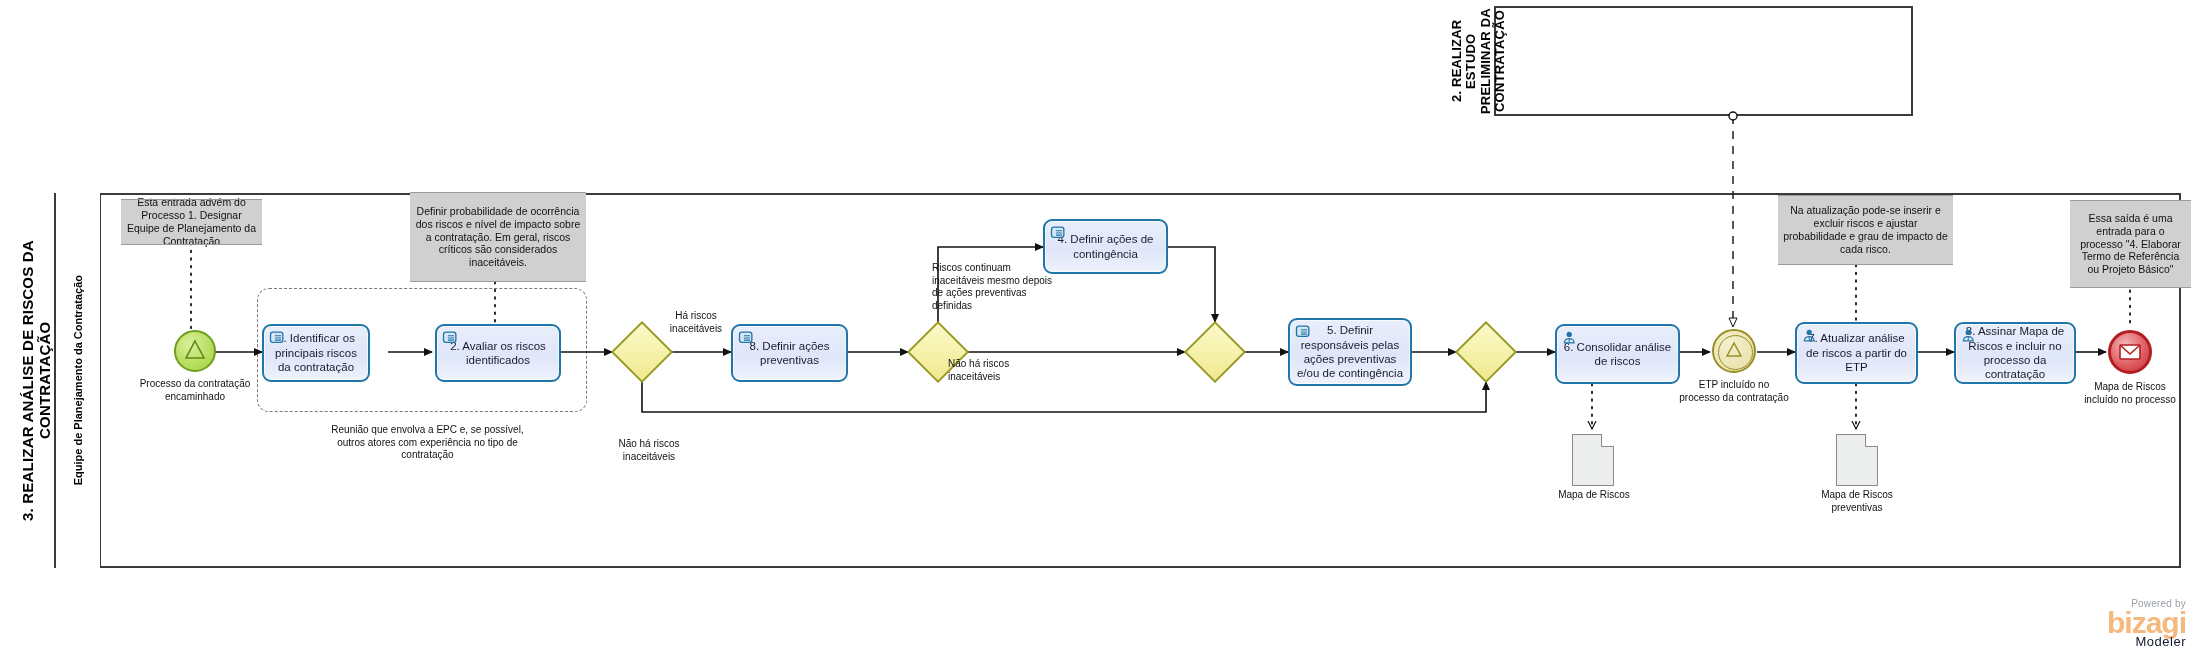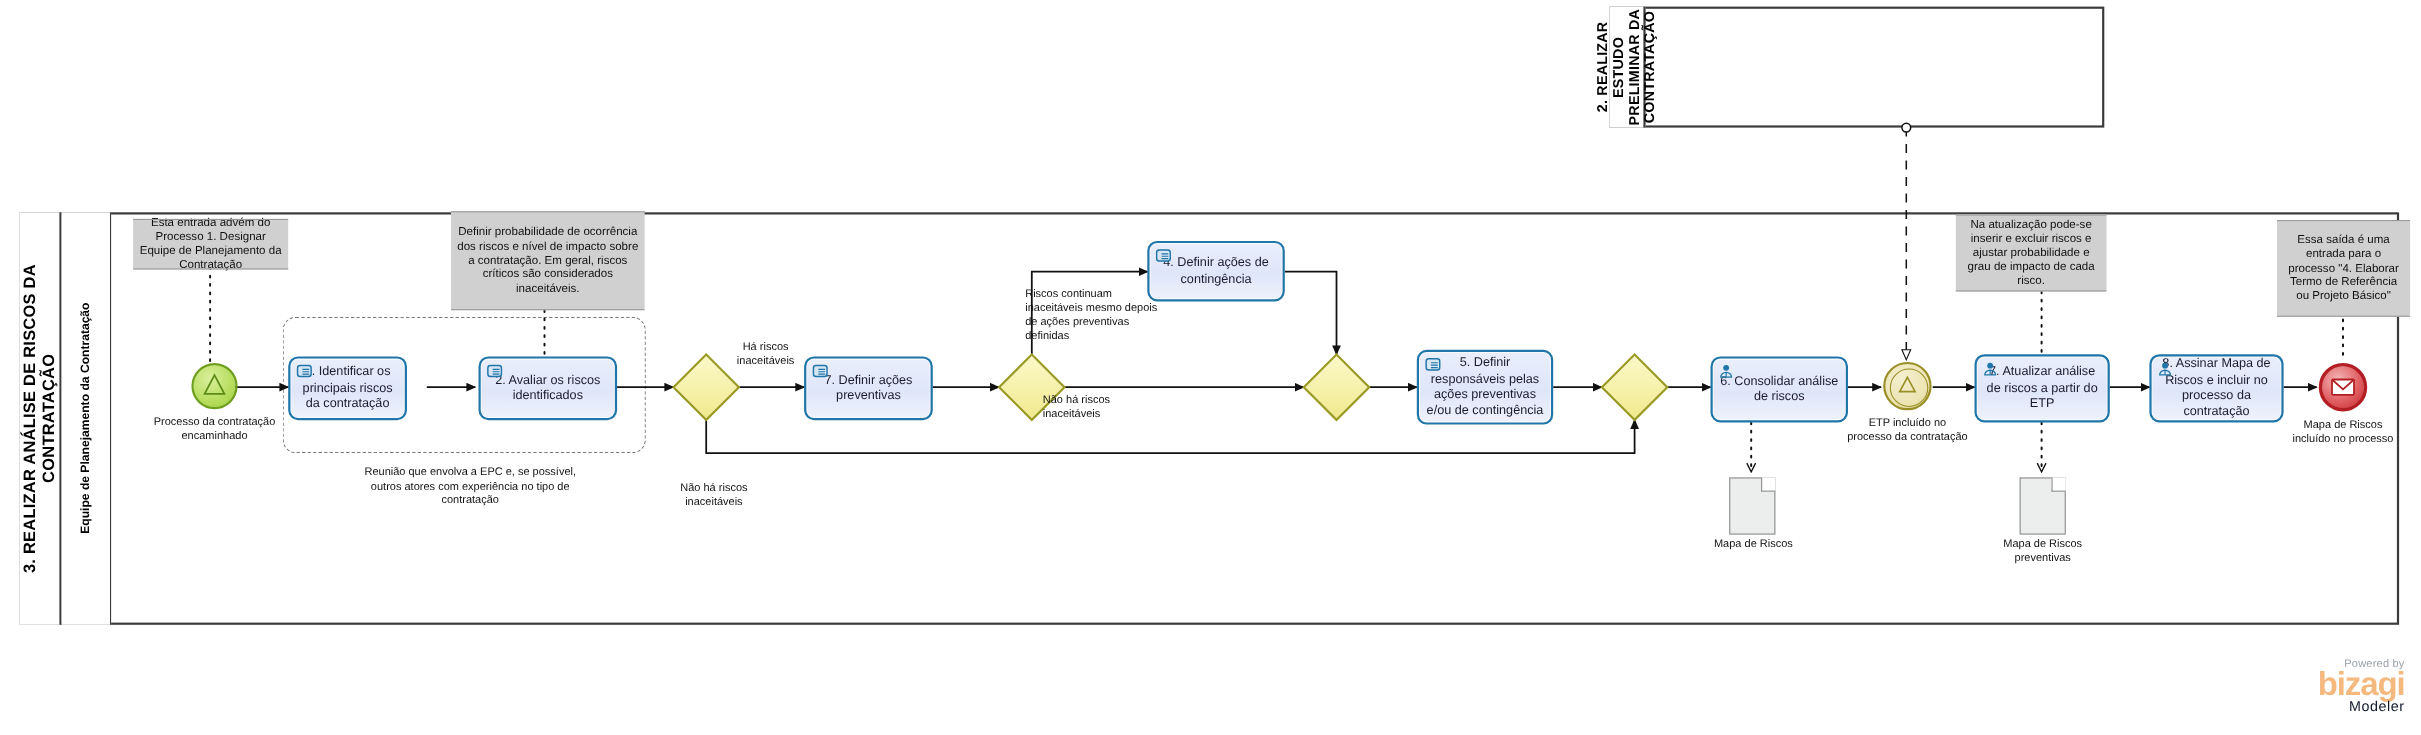--- a/index.html
+++ b/index.html
@@ -152,21 +152,21 @@
 
     <path d="M1592,384 L1592,428" stroke="#111" stroke-width="1.8" fill="none" stroke-dasharray="1.6,6" stroke-linecap="round" marker-end="url(#dotarw)"></path>
 
     <path d="M1856,384 L1856,428" stroke="#111" stroke-width="1.8" fill="none" stroke-dasharray="1.6,6" stroke-linecap="round" marker-end="url(#dotarw)"></path>
   </svg>
 
   <div class="abs note" style="left:121px;top:199px;width:141px;height:46px;">Esta entrada advém do Processo 1. Designar Equipe de Planejamento da Contratação</div>
 
   <div class="abs note" style="left:410px;top:192px;width:176px;height:90px;">Definir probabilidade de ocorrência dos riscos e nível de impacto sobre a contratação. Em geral, riscos críticos são considerados inaceitáveis.</div>
 
-  <div class="abs note" style="left:1778px;top:195px;width:137px;height:70px;text-align:center;">Na atualização pode-se inserir e excluir riscos e ajustar probabilidade e grau de impacto de cada risco.</div>
+  <div class="abs note" style="left:1778px;top:195px;width:175px;height:70px;text-align:center;">Na atualização pode-se inserir e excluir riscos e ajustar probabilidade e grau de impacto de cada risco.</div>
 
   <div class="abs note" style="left:2070px;top:200px;width:121px;height:88px;">Essa saída é uma entrada para o processo "4. Elaborar Termo de Referência ou Projeto Básico"</div>
 
   <div class="abs ev ev-start" style="left:174px;top:330px;width:42px;height:42px;">
     <svg width="38" height="38" viewBox="0 0 38 38" style="position:absolute;left:0;top:0;">
       <path d="M19,9 L28,26 L10,26 Z" fill="none" stroke="#5d8a17" stroke-width="1.6"></path>
     </svg>
   </div>
   <div class="abs txt" style="left:134px;top:378px;width:122px;">Processo da contratação encaminhado</div>
 
@@ -190,21 +190,21 @@
 
   <div class="abs txt" style="left:652px;top:310px;width:88px;">Há riscos inaceitáveis</div>
 
   <div class="abs txt" style="left:600px;top:438px;width:98px;">Não há riscos inaceitáveis</div>
 
   <div class="abs task" style="left:731px;top:324px;width:117px;height:58px;">
     <svg class="task-icon" viewBox="0 0 20 17">
       <rect x="1.5" y="2.5" width="14" height="11.5" rx="2.6" fill="#d6e6f5" stroke="#2076a8" stroke-width="1.5"></rect>
       <path d="M6.5,6.5 h7 M6.5,9 h7 M6.5,11.5 h7" stroke="#2076a8" stroke-width="1.2" fill="none"></path>
     </svg>
-    <span class="tlabel">7. Definir ações preventivas</span>
+    <span class="tlabel">8. Definir ações preventivas</span>
   </div>
 
   <div class="abs gw" style="left:916px;top:330px;width:44px;height:44px;"></div>
 
   <div class="abs txt left" style="left:932px;top:262px;width:128px;">Riscos continuam inaceitáveis mesmo depois de ações preventivas definidas</div>
 
   <div class="abs txt left" style="left:948px;top:358px;width:100px;">Não há riscos inaceitáveis</div>
 
   <div class="abs task" style="left:1043px;top:219px;width:125px;height:55px;">
     <svg class="task-icon" viewBox="0 0 20 17">

